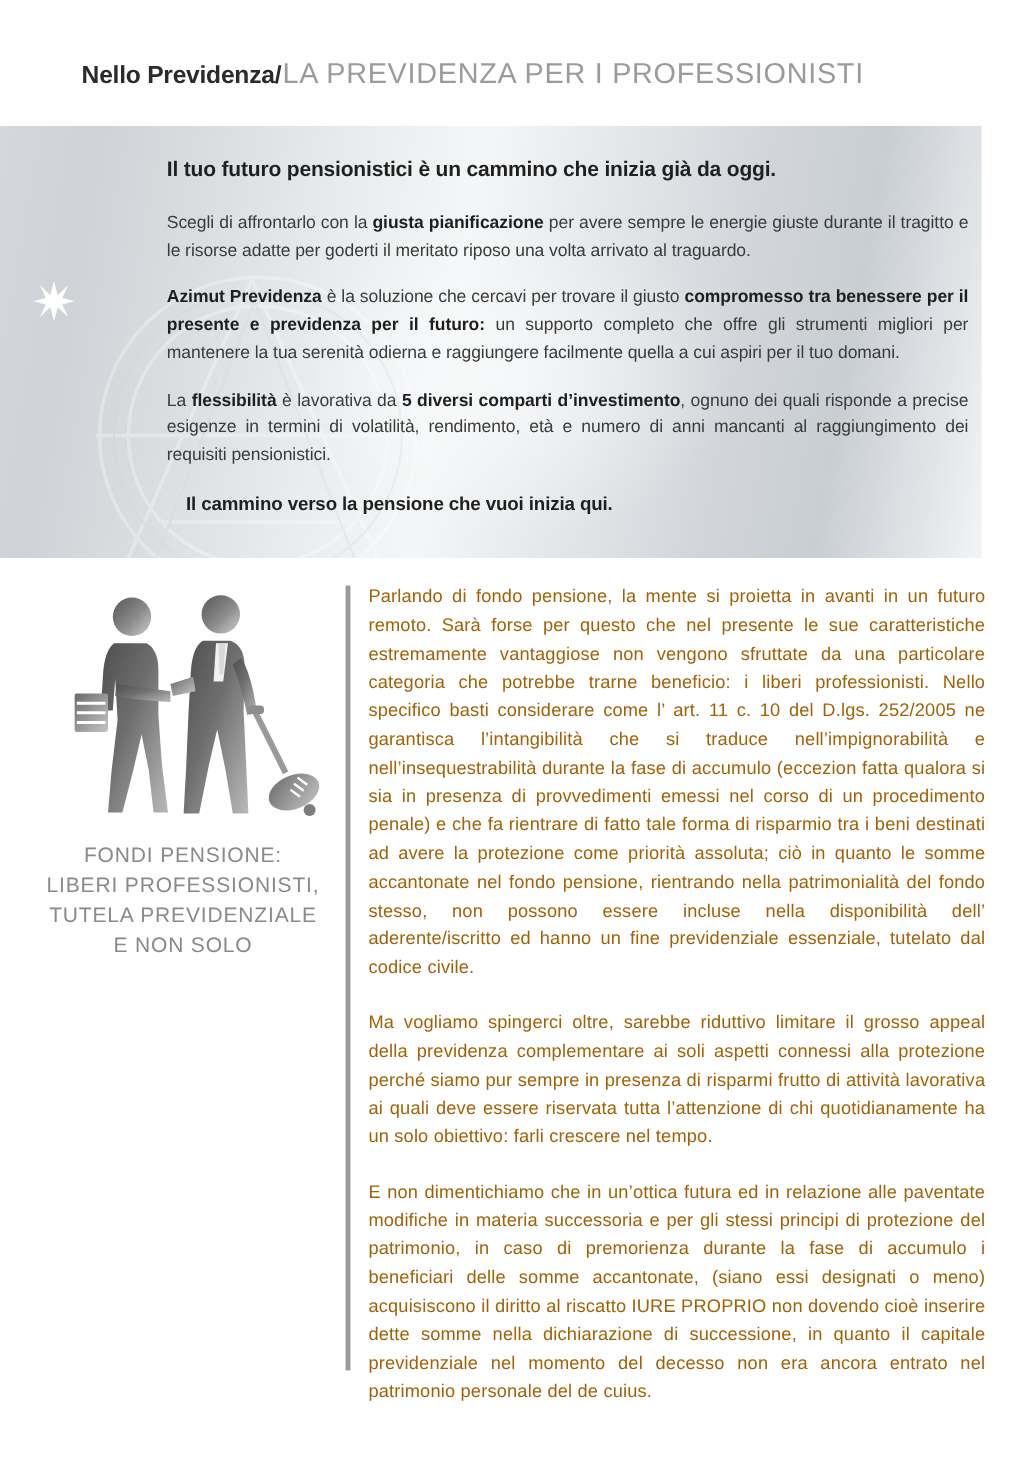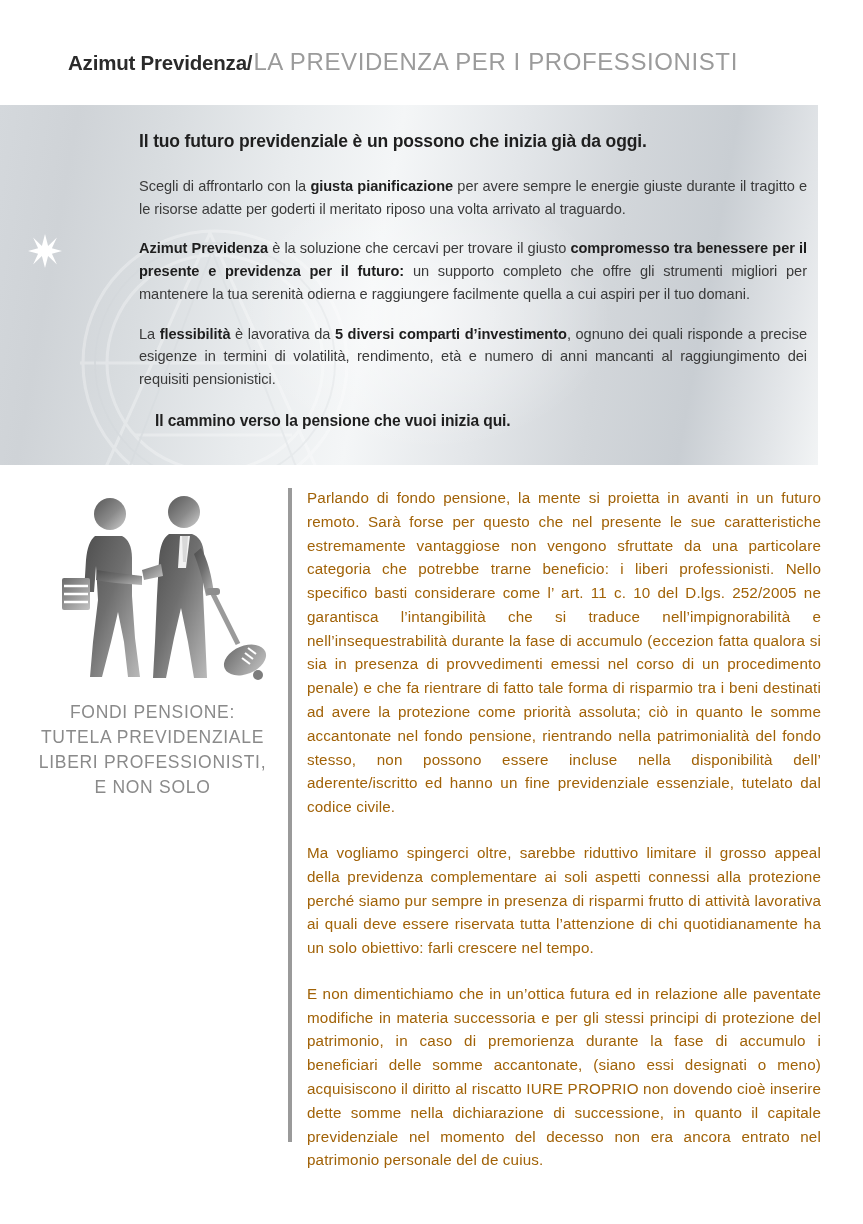--- a/index.html
+++ b/index.html
@@ -157,21 +157,21 @@
     text-align: justify;
     margin: 0 0 22px 0;
     letter-spacing: 0.15px;
   }
   .body-p:last-child { margin-bottom: 0; }
 </style>
 </head>
 <body>
 
 <div class="header">
-  <span class="header-brand">Azimut Previdenza/</span>
+  <span class="header-brand">Nello Previdenza/</span>
   <span class="header-sub">LA PREVIDENZA PER I PROFESSIONISTI</span>
 </div>
 
 <div class="hero">
 
   <svg class="hero-watermark" viewBox="0 0 310 330" xmlns="http://www.w3.org/2000/svg">
     <g fill="none" stroke="#ffffff" stroke-width="3">
       <circle cx="155" cy="150" r="132"></circle>
       <circle cx="155" cy="150" r="108"></circle>
       <path d="M30 290 L150 20 L272 290"></path>
@@ -182,21 +182,21 @@
       <path d="M52 300 L152 38 L254 300"></path>
       <circle cx="155" cy="150" r="120"></circle>
     </g>
   </svg>
 
   <svg class="hero-star" viewBox="0 0 34 34" xmlns="http://www.w3.org/2000/svg">
     <polygon fill="#ffffff" points="17,0 20.1,12.0 28.9,3.6 23.9,14.3 34,17 23.9,19.7 28.9,30.4 20.1,22.0 17,34 13.9,22.0 5.1,30.4 10.1,19.7 0,17 10.1,14.3 5.1,3.6 13.9,12.0"></polygon>
   </svg>
 
   <div class="hero-content">
-    <h1 class="hero-title">Il tuo futuro previdenziale è un possono che inizia già da oggi.</h1>
+    <h1 class="hero-title">Il tuo futuro pensionistici è un cammino che inizia già da oggi.</h1>
 
     <p class="hero-p">
       <span>Scegli di affrontarlo con la </span><b>giusta pianificazione</b><span> per avere sempre le energie giuste durante il tragitto e le risorse adatte per goderti il meritato riposo una volta arrivato al traguardo.</span>
     </p>
 
     <p class="hero-p">
       <b>Azimut Previdenza</b><span> è la soluzione che cercavi per trovare il giusto </span><b>compromesso tra benessere per il presente e previdenza per il futuro:</b><span> un supporto completo che offre gli strumenti migliori per mantenere la tua serenità odierna e raggiungere facilmente quella a cui aspiri per il tuo domani.</span>
     </p>
 
     <p class="hero-p">
@@ -258,22 +258,22 @@
       <line x1="186" y1="156" x2="194" y2="162"></line>
       <line x1="183" y1="161" x2="191" y2="167"></line>
       <line x1="180" y1="166" x2="188" y2="172"></line>
     </g>
     <circle cx="196" cy="183" r="5" fill="#7d7d7d"></circle>
   </g>
 </svg>
 
 <div class="caption">
   <div>FONDI PENSIONE:</div>
+  <div>LIBERI PROFESSIONISTI,</div>
   <div>TUTELA PREVIDENZIALE</div>
-  <div>LIBERI PROFESSIONISTI,</div>
   <div>E NON SOLO</div>
 </div>
 
 <div class="divider"></div>
 
 <div class="body-col">
   <p class="body-p">Parlando di fondo pensione, la mente si proietta in avanti in un futuro remoto.  Sarà forse per  questo che nel presente  le sue caratteristiche estremamente vantaggiose non vengono sfruttate da una particolare categoria che potrebbe trarne beneficio: i liberi professionisti.  Nello specifico basti considerare come l’ art. 11 c. 10 del D.lgs. 252/2005 ne garantisca l’intangibilità che si traduce nell’impignorabilità e nell’insequestrabilità durante la fase di accumulo (eccezion fatta qualora si sia in presenza di provvedimenti emessi nel corso di un procedimento penale) e che fa rientrare di fatto tale forma di risparmio tra i beni destinati ad avere la protezione come priorità assoluta; ciò in quanto le somme accantonate nel fondo pensione, rientrando nella patrimonialità del fondo stesso, non possono essere incluse nella disponibilità dell’ aderente/iscritto  ed  hanno un fine previdenziale essenziale, tutelato dal codice civile.</p>
   <p class="body-p">Ma vogliamo spingerci oltre, sarebbe riduttivo limitare il grosso appeal della previdenza complementare ai soli aspetti connessi alla protezione perché siamo pur sempre in presenza di risparmi frutto di attività lavorativa ai quali deve essere riservata tutta l’attenzione di chi quotidianamente ha un solo obiettivo: farli crescere nel tempo.</p>
   <p class="body-p">E non dimentichiamo che in un’ottica futura ed in relazione alle paventate modifiche in materia successoria e per gli stessi principi di protezione del patrimonio, in caso di premorienza durante la fase di accumulo i beneficiari delle somme accantonate, (siano essi designati o meno) acquisiscono il diritto al riscatto IURE PROPRIO non dovendo cioè inserire   dette somme nella dichiarazione di successione,  in quanto il capitale previdenziale nel momento del decesso non era ancora entrato nel patrimonio personale del de cuius.</p>
 </div>

